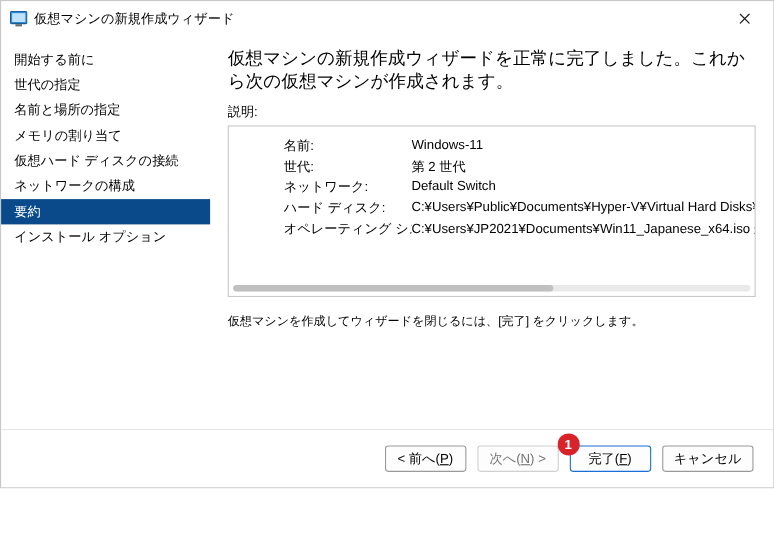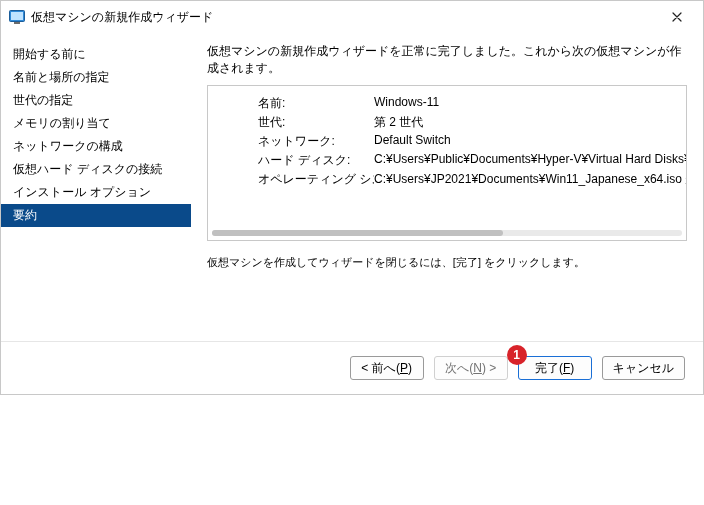--- a/index.html
+++ b/index.html
@@ -5,21 +5,21 @@
   html, body {
     margin: 0;
     padding: 0;
     font-family: "Yu Gothic UI", "Meiryo", "Segoe UI", sans-serif;
     font-size: 12px;
     color: #000;
     background: #fff;
   }
   .window {
     width: 704px;
-    height: 395px;
+    height: 444px;
     box-sizing: border-box;
     border: 1px solid #c8c8c8;
     display: flex;
     flex-direction: column;
     position: relative;
     background: #fff;
   }
   .titlebar {
     height: 32px;
     display: flex;
@@ -81,21 +81,21 @@
     color: #fff;
   }
   .content {
     flex: 1;
     padding: 10px 16px 10px 16px;
     display: flex;
     flex-direction: column;
     min-width: 0;
   }
   .content .intro {
-    font-size: 12px;
+    font-size: 16px;
     margin-bottom: 8px;
   }
   .content .desc-label {
     font-size: 12px;
     margin-bottom: 4px;
   }
   .summary-box {
     border: 1px solid #c8c8c8;
     padding: 8px 10px;
     height: 156px;
@@ -209,31 +209,32 @@
       <svg viewBox="0 0 10 10" width="10" height="10">
         <path d="M1 1 L9 9 M9 1 L1 9" stroke="#222" stroke-width="1.2" stroke-linecap="round"></path>
       </svg>
     </div>
   </div>
 
 
   <div class="body">
     <div class="sidebar">
       <div class="step">開始する前に</div>
+      <div class="step">世代の指定</div>
       <div class="step">名前と場所の指定</div>
-      <div class="step">世代の指定</div>
       <div class="step">メモリの割り当て</div>
+      <div class="step">仮想ハード ディスクの接続</div>
       <div class="step">ネットワークの構成</div>
-      <div class="step">仮想ハード ディスクの接続</div>
+      <div class="step selected">要約</div>
       <div class="step">インストール オプション</div>
-      <div class="step selected">要約</div>
     </div>
 
     <div class="content">
       <div class="intro">仮想マシンの新規作成ウィザードを正常に完了しました。これから次の仮想マシンが作成されます。</div>
+      <div class="desc-label">説明:</div>
 
       <div class="summary-box">
         <table>
           <tbody>
               <tr>
             <td class="k">名前:</td>
             <td>Windows-11</td>
           </tr>
           <tr>
             <td class="k">世代:</td>

